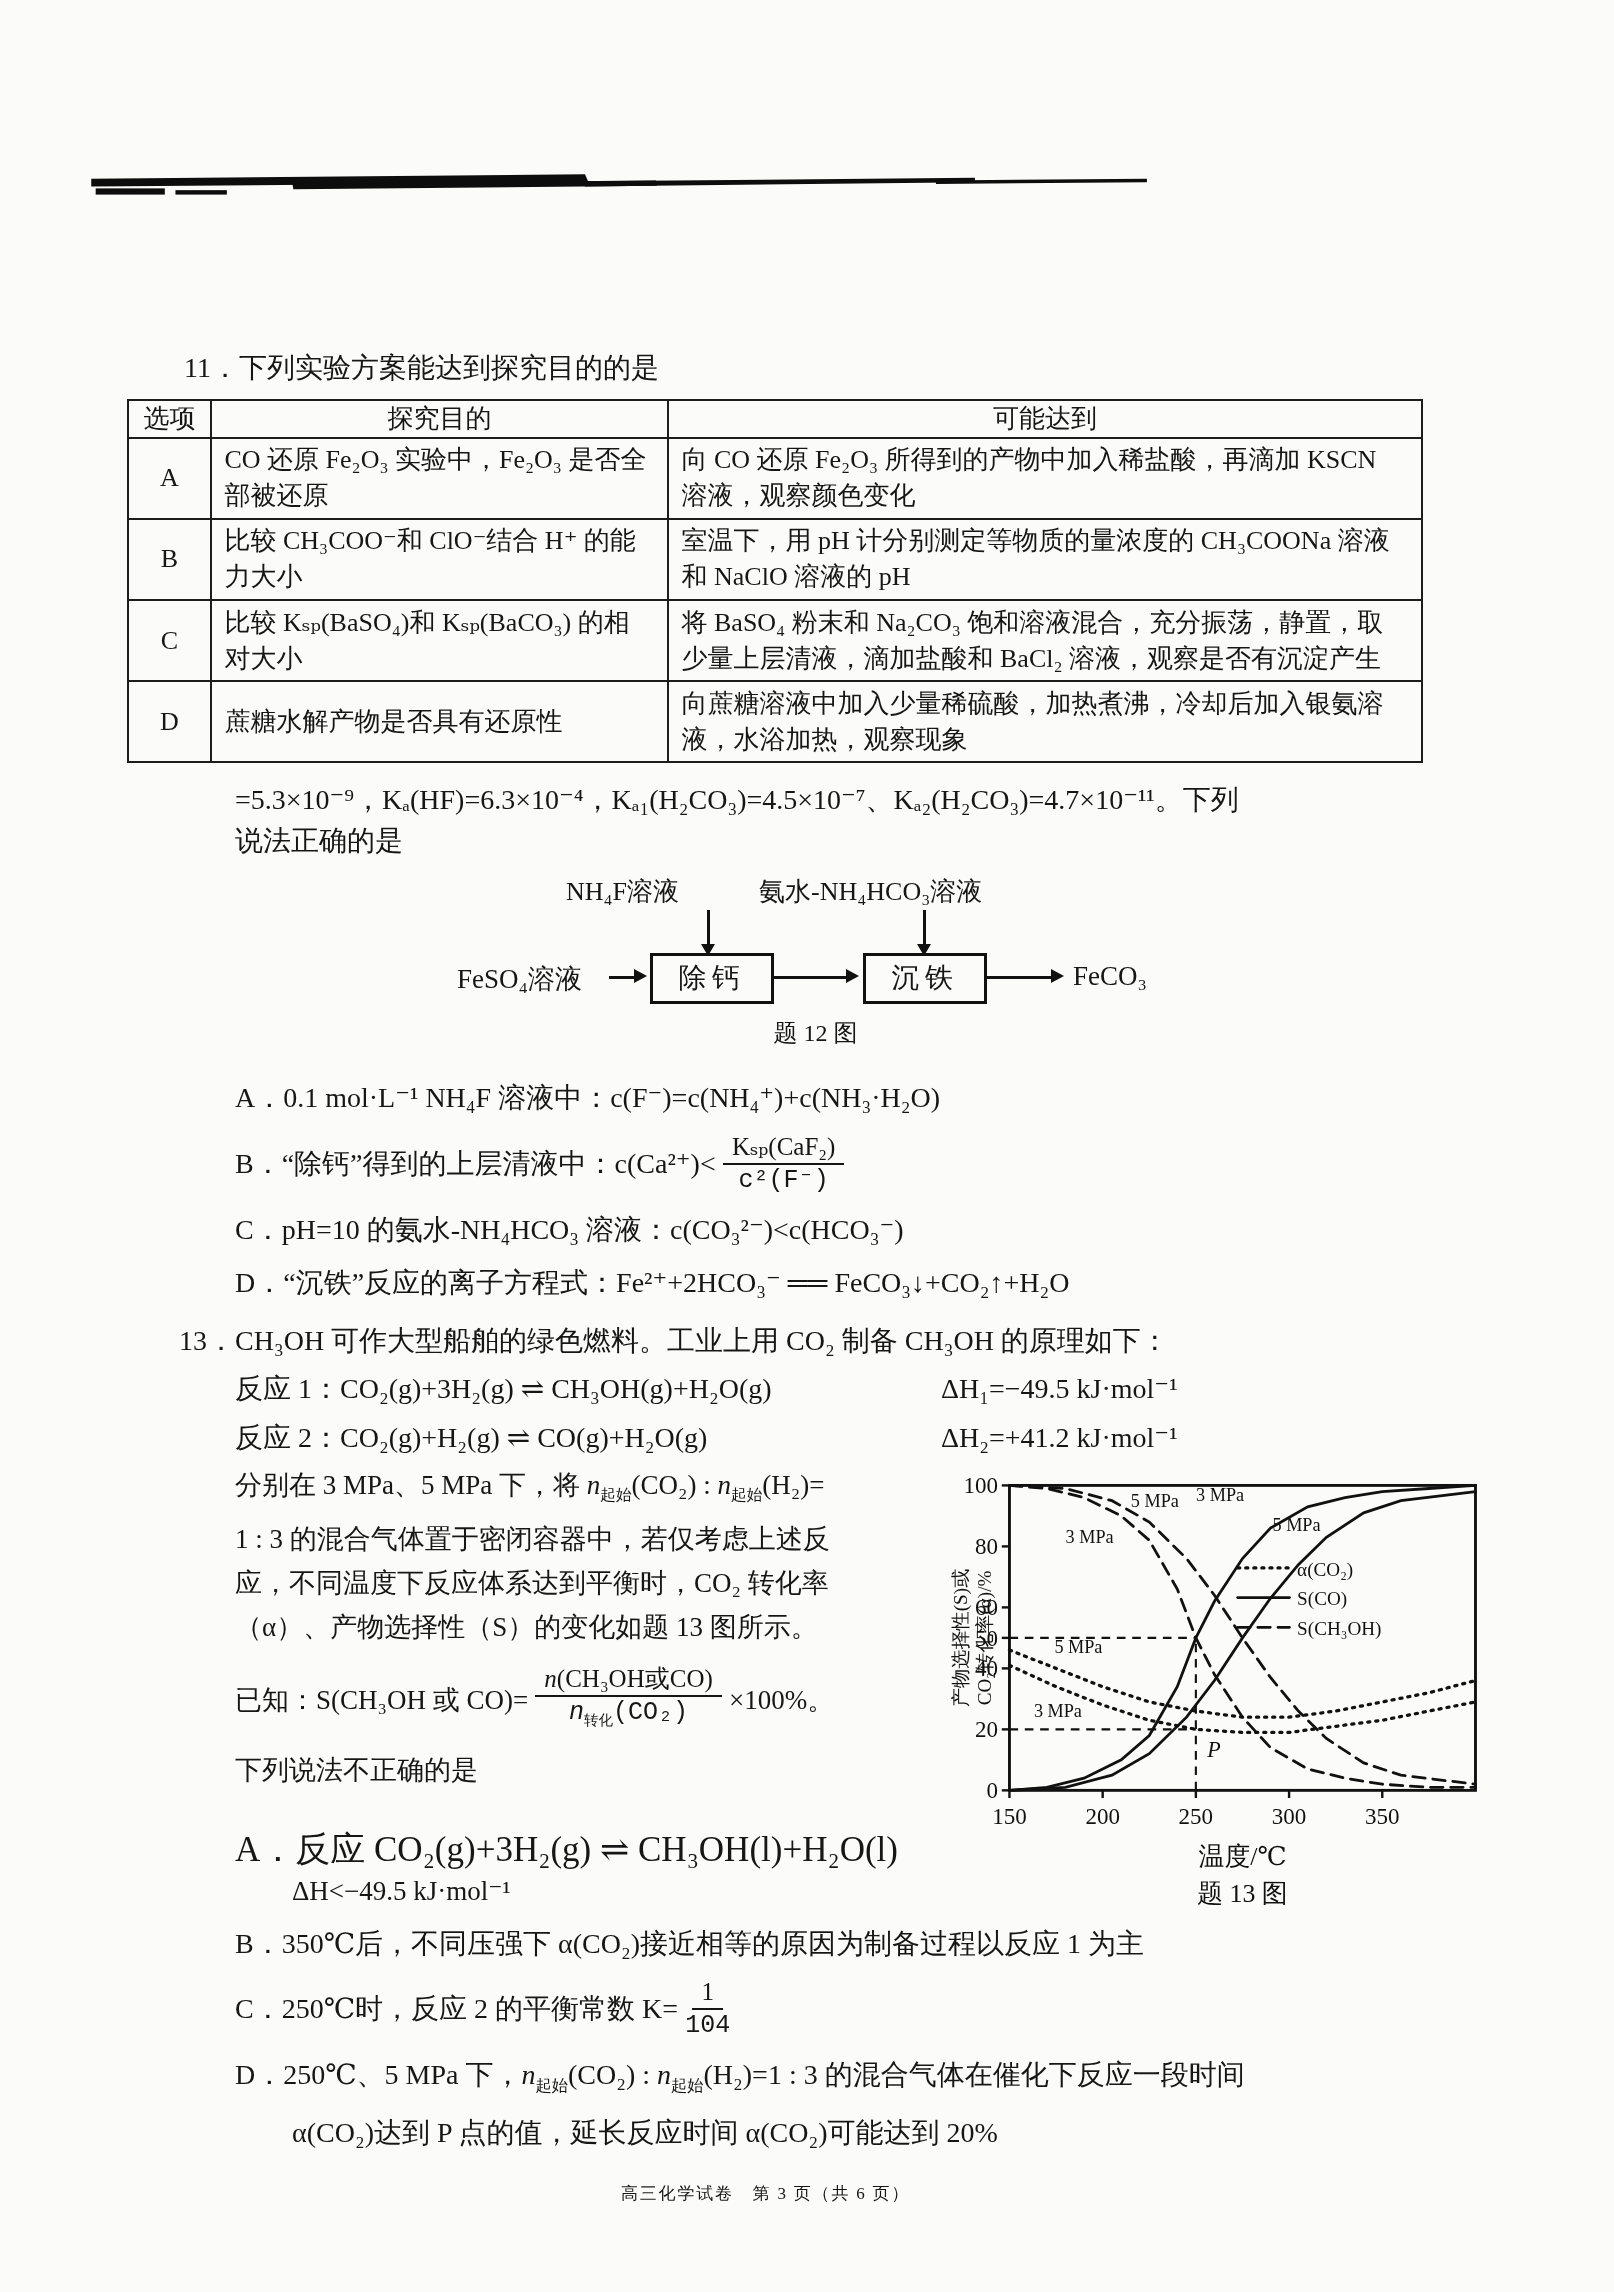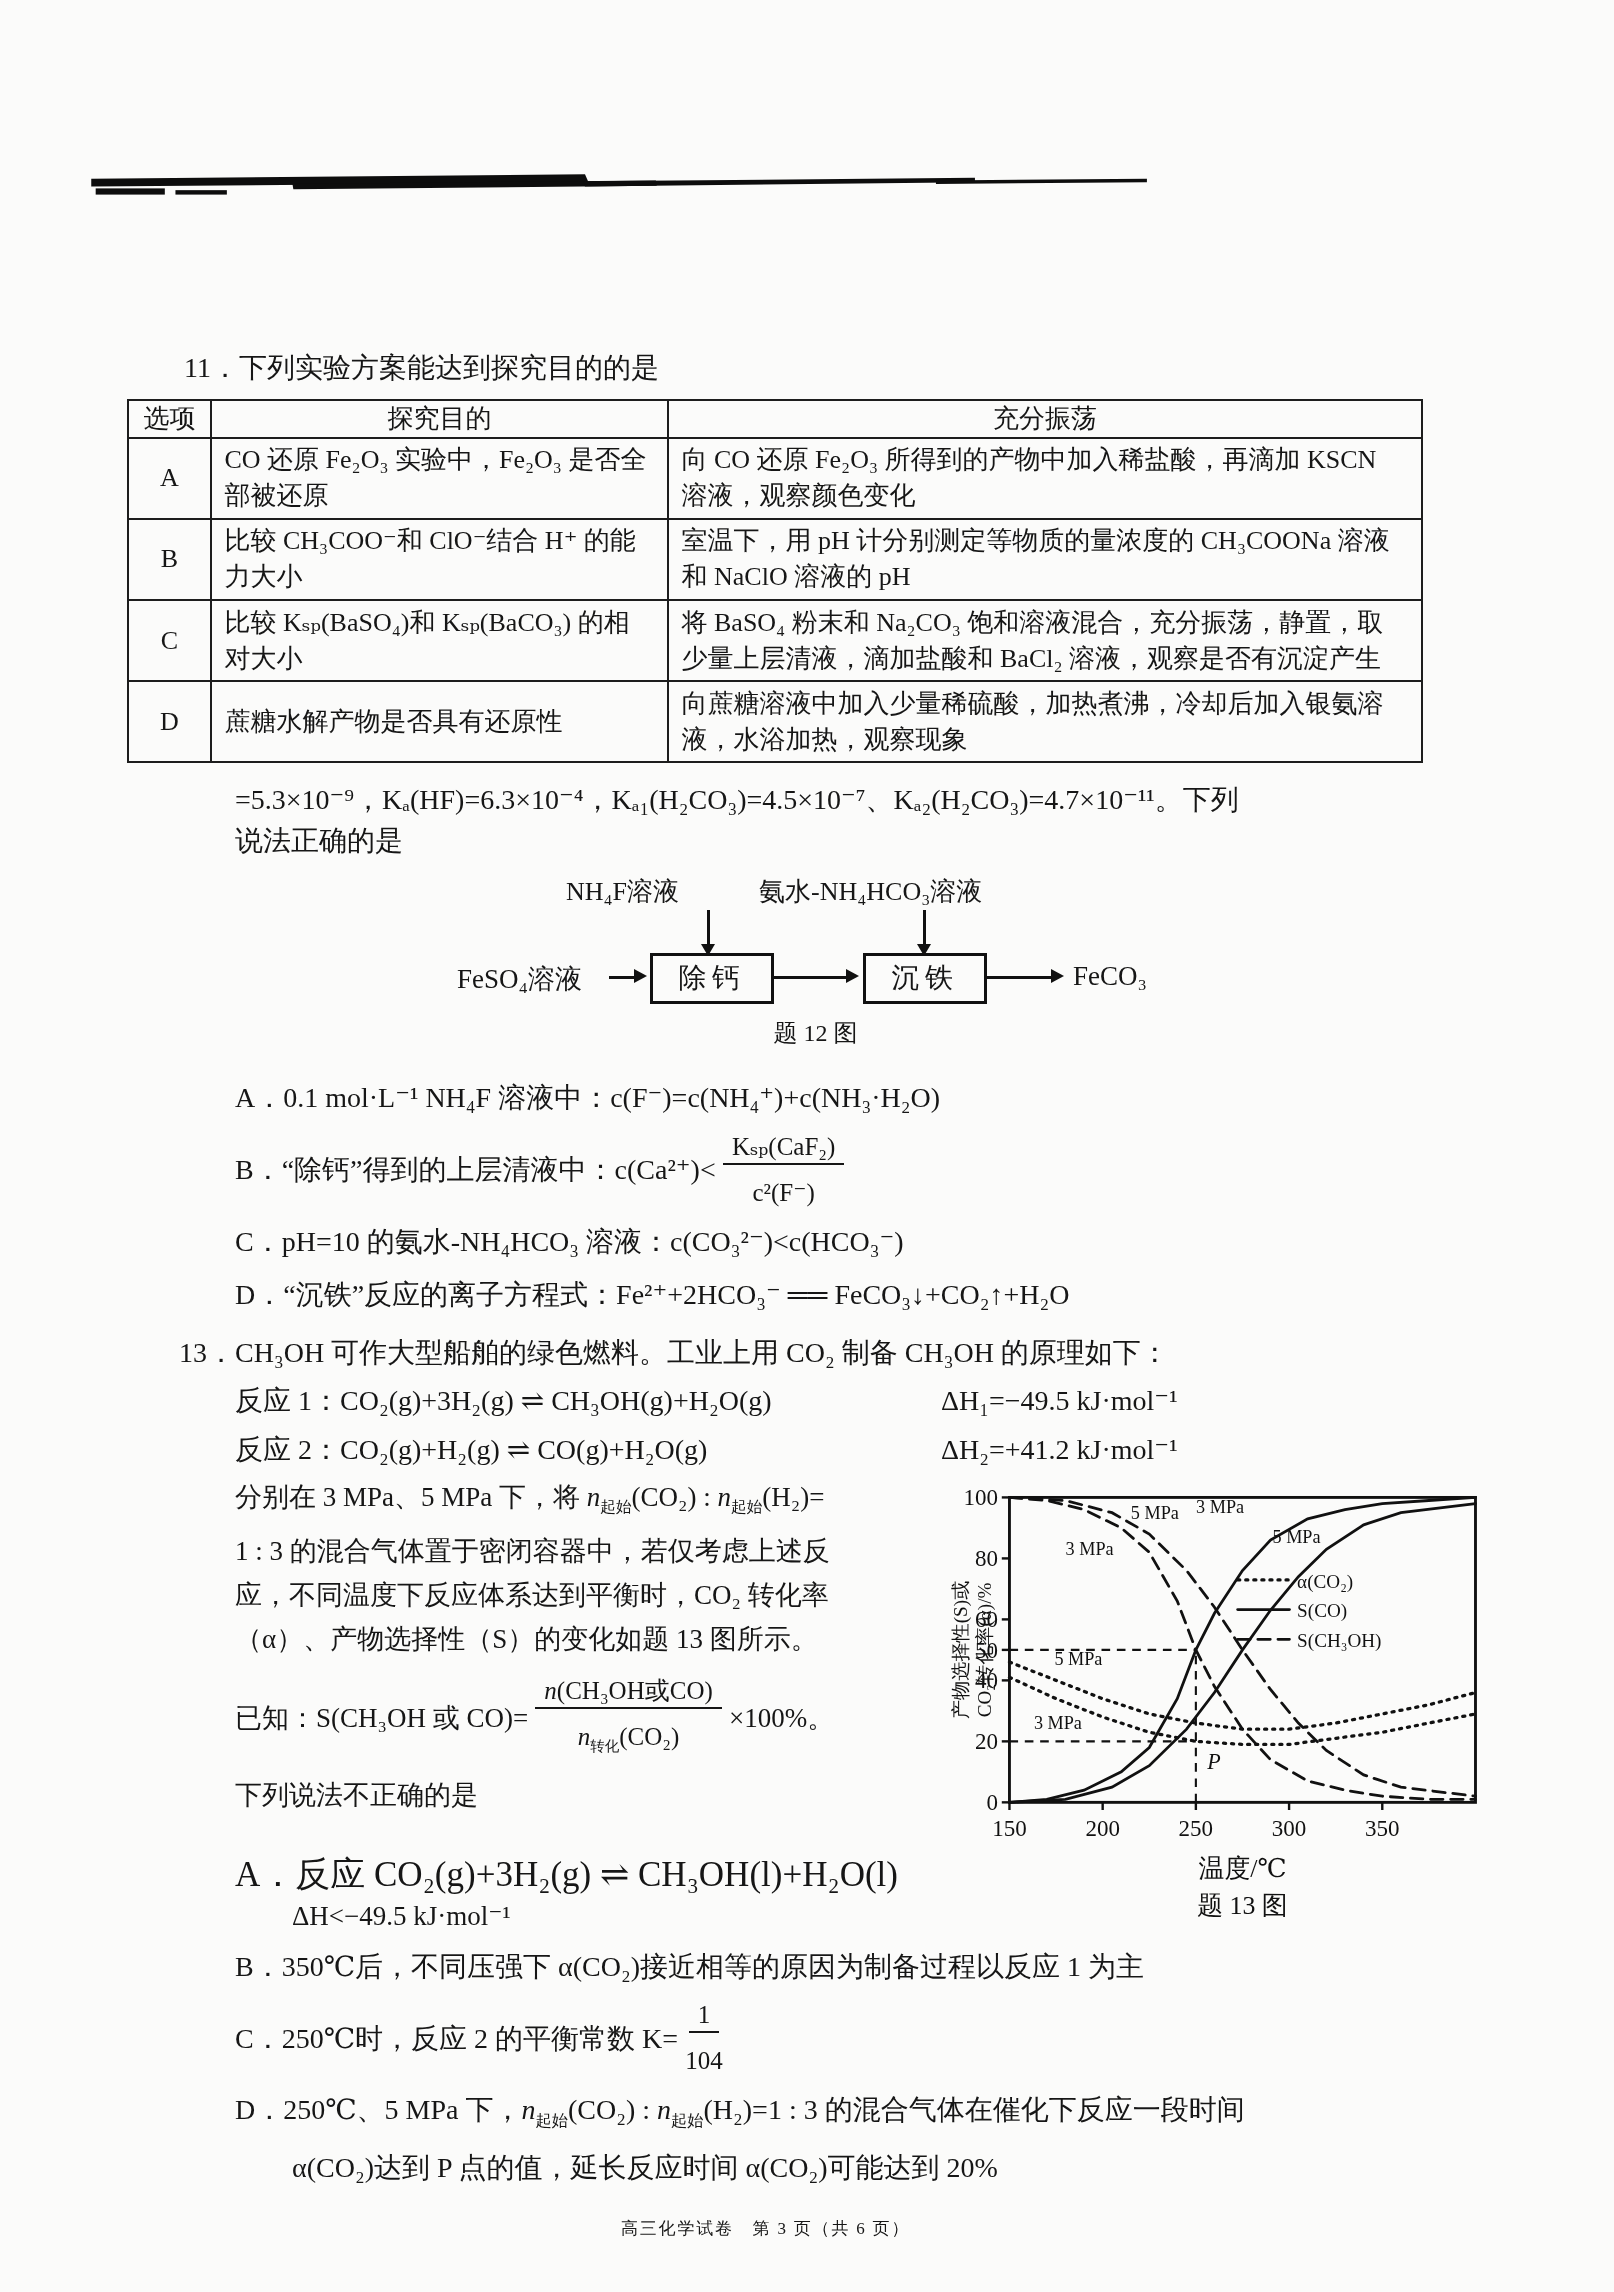--- a/index.html
+++ b/index.html
@@ -20,21 +20,21 @@
   
   .q12,.q13{margin-left:179px;}
   .q12{margin-top:16px;}
   .ln{font-size:28px;line-height:41px;}
   .cont{margin-left:56px;}
   .opt{margin:14.3px 0 0 56px;font-size:28px;line-height:39px;}
   .optflex{display:flex;align-items:center;}
   
   .frac{display:inline-flex;flex-direction:column;align-items:center;vertical-align:middle;margin:0 7.2px;font-size:25px;line-height:30px;}
   .fnum{border-bottom:2.2px solid #161616;padding:0 9px 1px;}
-  .fden{padding-top:13px;}
+  .fden{padding-top:1px;font-family:Liberation Mono, monospace;}
   
   .diagram{position:relative;height:190px;margin-top:12.5px;}
   .diagram .rg{position:absolute;top:0;font-size:26px;}
   .r1{left:387px;} .r2{left:580px;}
   .varrow{position:absolute;width:2.7px;background:#111;height:34px;top:36px;}
   .v1{left:528px;} .v2{left:744px;}
   .varrow::after{content:"";position:absolute;left:-6.3px;bottom:-11.6px;border-top:12.5px solid #111;border-left:7.6px solid transparent;border-right:7.6px solid transparent;}
   .diagram .lbl{position:absolute;font-size:27px;}
   .in{left:278px;top:87px;} .out{left:894px;top:87px;}
   .harrow{position:absolute;height:2.7px;background:#111;top:102px;}
@@ -76,21 +76,21 @@
 
 <div class="content">
 
   <div class="stem"><span>11．</span><span>下列实验方案能达到探究目的的是</span></div>
 
   <table class="q11t">
     <thead>
       <tr>
         <th>选项</th>
         <th>探究目的</th>
-        <th>充分振荡</th>
+        <th>可能达到</th>
       </tr>
     </thead>
     <tbody>
       <tr>
         <td class="copt">A</td>
         <td class="cpur">CO 还原 Fe₂O₃ 实验中，Fe₂O₃ 是否全部被还原</td>
         <td>向 CO 还原 Fe₂O₃ 所得到的产物中加入稀盐酸，再滴加 KSCN 溶液，观察颜色变化</td>
       </tr>
       <tr>
         <td class="copt">B</td>

